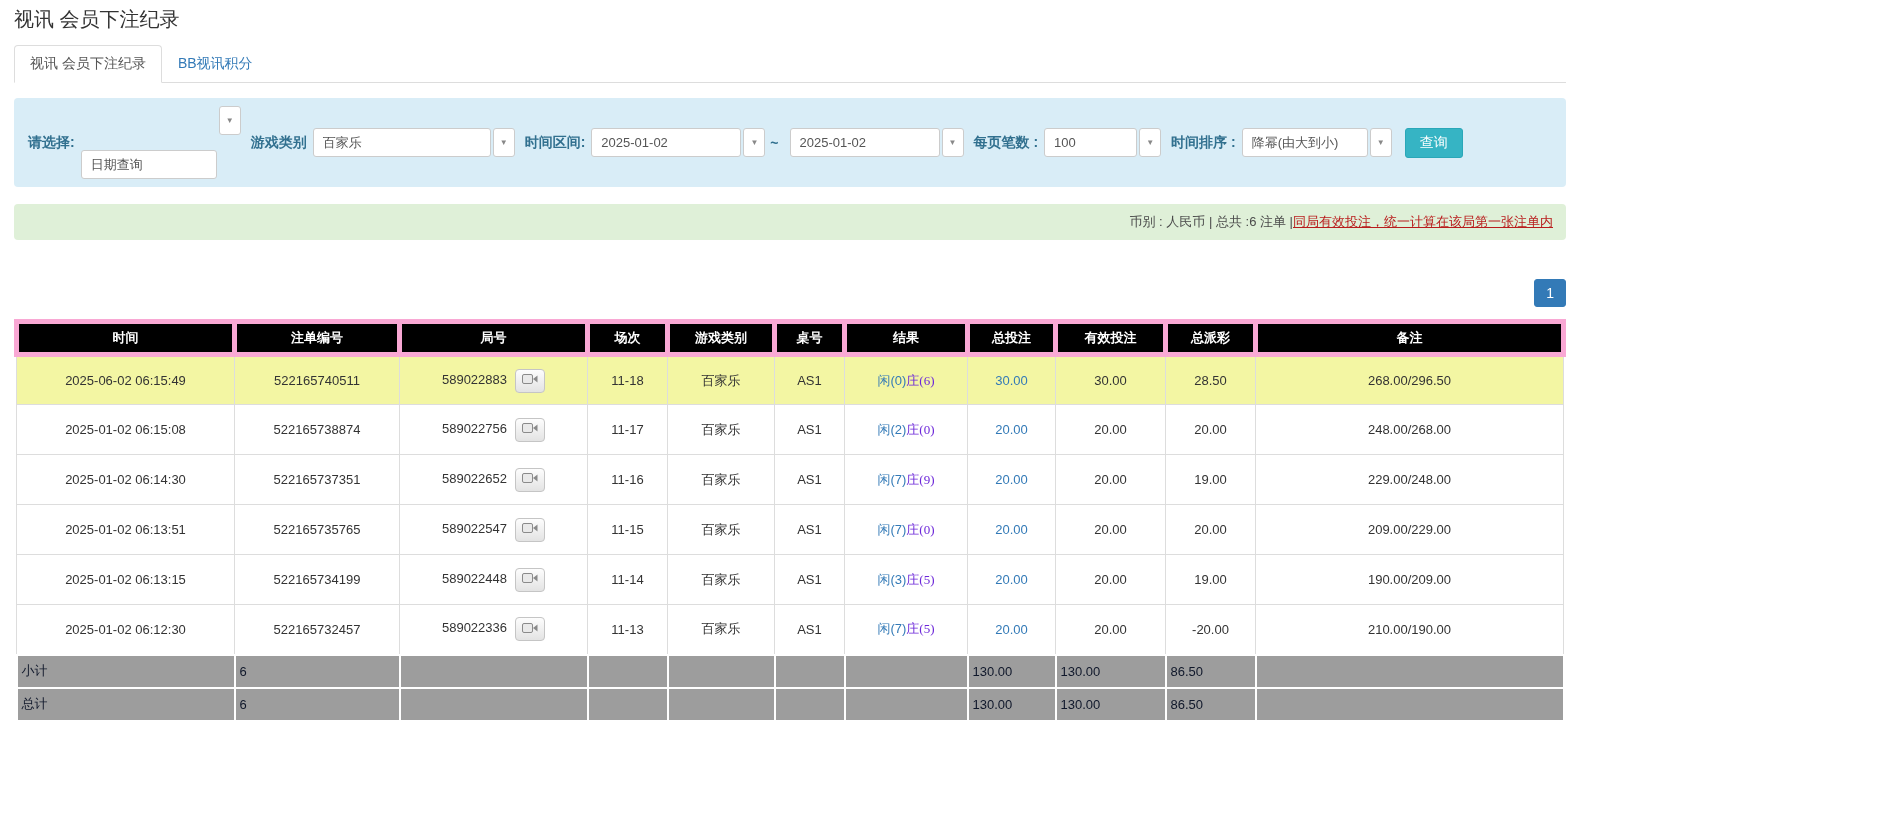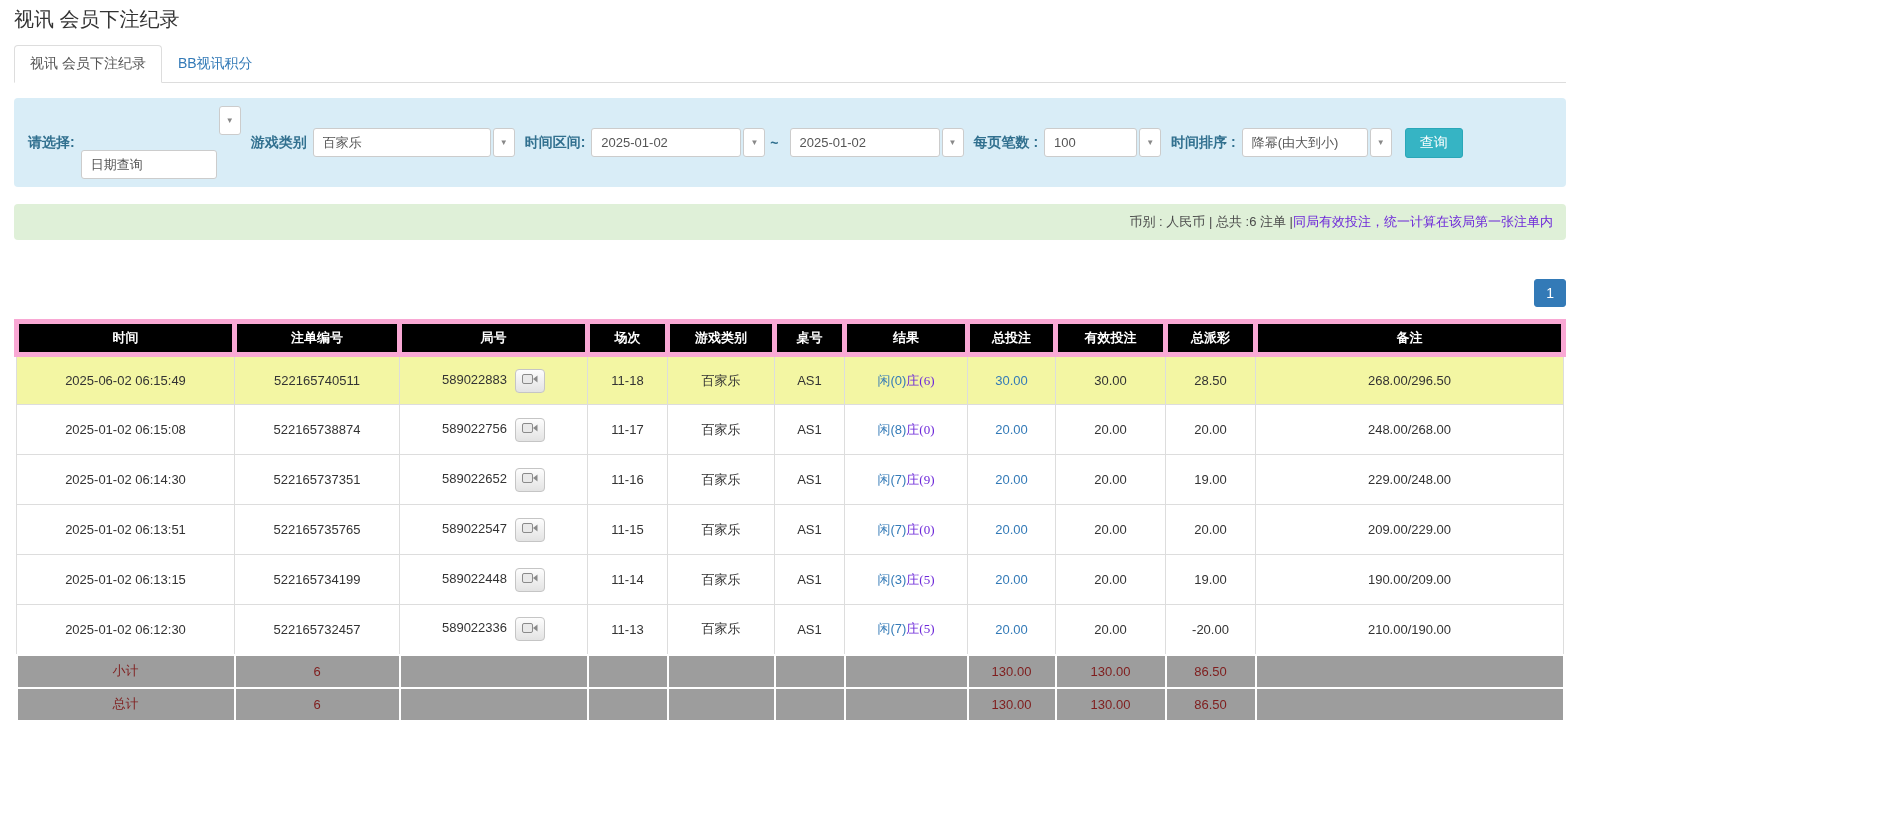--- a/index.html
+++ b/index.html
@@ -31,32 +31,32 @@
   .combo-btn { width:22px; height:29px; margin-left:2px; border:1px solid #ccc; border-radius:3px; background:#fff; display:flex; align-items:center; justify-content:center; color:#888; font-size:8px; cursor:pointer; }
   .w-datetype { width:136px;margin-top:44px; }
   .w-game    { width:178px; }
   .w-date    { width:150px; }
   .w-size    { width:93px; }
   .w-sort    { width:126px; }
   .search-btn { margin-left:13px; background:#36b4c4; border:1px solid #2aa7b8; color:#fff; font-size:14px; padding:5px 14px; height:30px; border-radius:3px; cursor:pointer; font-family:inherit; }
 
   
   .summary { margin-top:17px; background:#dff0d8; border-radius:4px; padding:9px 13px; display:flex; justify-content:flex-end; align-items:center; font-size:13px; color:#4a4a4a; }
-  .summary-right { color:#6d28d9; }
+  .summary-right { color:#b91c1c;text-decoration:underline; }
 
   
   .pagination-wrap { margin-top:39px; text-align:right; }
   .page-btn { display:inline-block; background:#337ab7; border:1px solid #337ab7; color:#fff; padding:5px 11px; font-size:14px; border-radius:3px; cursor:pointer; }
 
   
   table.bets { margin-top:12px; width:1552px; border-collapse:collapse; table-layout:fixed; }
   table.bets thead th { background:#000; color:#fff; font-weight:bold; font-size:13px; height:33px; border:5px solid #f9a8d4; text-align:center; padding:0 4px; }
   table.bets tbody td { border:1px solid #ddd; height:50px; text-align:center; font-size:13px; color:#333; background:#fff; padding:0 4px; }
   table.bets tbody tr.highlight td { background:#f3f6a3; }
-  table.bets tfoot td { background:#9d9d9d; color:#7f1d1d; border:2px solid #fff; height:33px; text-align:center; font-size:13px; padding:0 4px; }
+  table.bets tfoot td { background:#9d9d9d; color:#0f172a; border:2px solid #fff; height:33px; text-align:left; font-size:13px; padding:0 4px; }
 
   .link-blue { color:#337ab7; cursor:pointer; }
   .neg { color:#f00; }
   .res-player { color:#337ab7; }
   .res-banker { color:#6d28d9;font-family:Liberation Serif, serif; }
 
   .video-btn { display:inline-flex; align-items:center; justify-content:center; width:30px; height:24px; margin-left:8px; vertical-align:middle; border:1px solid #c5c5c5; border-radius:4px; background:linear-gradient(#fdfdfd,#e3e3e3); cursor:pointer; padding:0; }
 </style>
 </head>
 <body>
@@ -172,21 +172,21 @@
     <td>522165738874</td>
     <td><span>589022756</span><button class="video-btn" type="button">
               <span><svg width="16" height="12" viewBox="0 0 16 12">
                   <rect x="0.5" y="1.5" width="10" height="9" rx="1.5" fill="#e9e9e9" stroke="#8a8a8a"></rect>
                   <path d="M11 6 L15.5 2.5 L15.5 9.5 Z" fill="#8a8a8a"></path>
                 </svg></span>
             </button></td>
     <td>11-17</td>
     <td>百家乐</td>
     <td>AS1</td>
-    <td><span class="res-player">闲(8)</span><span class="res-banker">庄(0)</span></td>
+    <td><span class="res-player">闲(2)</span><span class="res-banker">庄(0)</span></td>
     <td><span class="link-blue">20.00</span></td>
     <td>20.00</td>
     <td>20.00</td>
     <td>248.00/268.00</td>
   </tr>
 
   <tr>
     <td>2025-01-02 06:14:30</td>
     <td>522165737351</td>
     <td><span>589022652</span><button class="video-btn" type="button">

